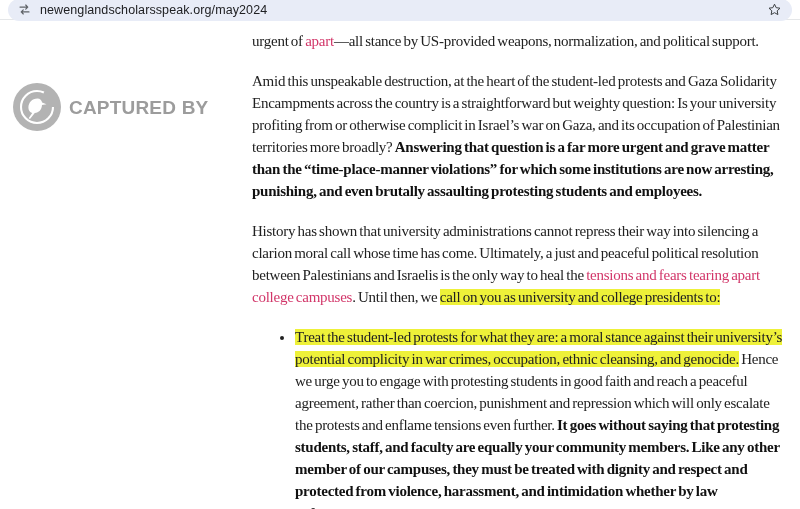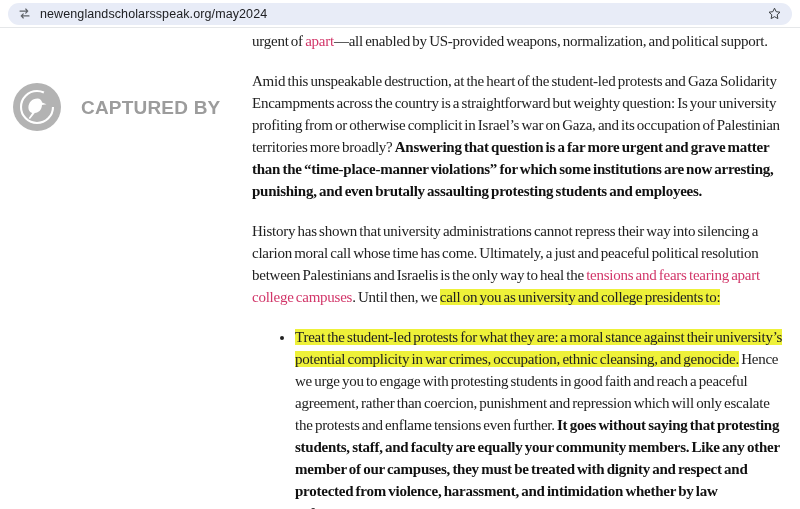--- a/index.html
+++ b/index.html
@@ -1,29 +1,29 @@
 <!DOCTYPE html>
 <html><head>
 <meta charset="utf-8">
 <style>
   html,body{margin:0;padding:0;}
   body{width:800px;height:509px;background:#ffffff;overflow:hidden;position:relative;
        font-family:"Liberation Sans", sans-serif;}
 
   
-  .browser-bar{height:28px;background:#fff;border-bottom:1px solid #e5e7e9;
+  .browser-bar{height:20px;background:#fff;border-bottom:1px solid #e5e7e9;
                display:flex;align-items:center;padding:0 8px;box-sizing:border-box;}
   .url-pill{flex:1;height:22px;background:#e8ecf7;border-radius:11px;
             display:flex;align-items:center;padding:0 10px;box-sizing:border-box;gap:9px;}
   .url-text{font-size:12.5px;color:#202124;letter-spacing:.1px;white-space:nowrap;}
   .pill-spacer{flex:1;}
   .icon{display:inline-flex;align-items:center;justify-content:center;line-height:0;}
 
   
-  .watermark{position:absolute;left:13px;top:83px;display:flex;align-items:center;gap:20px;}
+  .watermark{position:absolute;left:13px;top:83px;display:flex;align-items:center;gap:8px;}
   .wm-text{color:#9c9c9c;font-weight:bold;font-size:19px;line-height:21px;letter-spacing:.2px;
            white-space:nowrap;}
 
   
   .article{position:absolute;left:252px;top:30px;width:544px;
            font-family:"Liberation Serif","DejaVu Serif",serif;
            font-size:15px;line-height:22px;color:#212121;
            letter-spacing:-0.25px;word-spacing:-1.2px;}
   .article p{margin:0 0 18px 0;}
   .points{margin:13px;padding-left:30px;list-style:disc;}
@@ -59,19 +59,19 @@
       <circle cx="24" cy="24" r="16" fill="none" stroke="#ffffff" stroke-width="2.1" stroke-dasharray="82 18.5"></circle>
       <path fill="#ffffff" d="M24.5 15.5c2.6 0 4.3 1.8 4.6 4l4.4 1.8-4.5.6c-.3 4.8-3 7.6-7.2 8.2l-4.8 6-1.4-.8 3.6-5.4c-2.4-.6-3.8-2.6-3.8-5.2 0-5 3.6-9.2 9.1-9.2z"></path>
     </svg>
   </span>
   <span class="wm-text">
     <span>CAPTURED BY</span><br>
   </span>
 </div>
 
 <div class="article">
-  <p><span>urgent of </span><span class="run-link">apart</span><span>—all enabled by US-provided weapons, normalization, and political support.</span></p>
+  <p><span>urgent of </span><span class="run-link">apart</span><span>—all stance by US-provided weapons, normalization, and political support.</span></p>
   <p><span>Amid this unspeakable destruction, at the heart of the student-led protests and Gaza Solidarity Encampments across the country is a straightforward but weighty question: Is your university profiting from or otherwise complicit in Israel’s war on Gaza, and its occupation of Palestinian territories more broadly? </span><span class="run-bold">Answering that question is a far more urgent and grave matter than the “time-place-manner violations” for which some institutions are now arresting, punishing, and even brutally assaulting protesting students and employees.</span></p>
   <p><span>History has shown that university administrations cannot repress their way into silencing a clarion moral call whose time has come. Ultimately, a just and peaceful political resolution between Palestinians and Israelis is the only way to heal the </span><span class="run-link">tensions and fears tearing apart college campuses</span><span>. Until then, we </span><span class="run-highlight">call on you as university and college presidents to:</span></p>
   <ul class="points">
     <li><span class="run-highlight">Treat the student-led protests for what they are: a moral stance against their university’s potential complicity in war crimes, occupation, ethnic cleansing, and genocide.</span><span> Hence we urge you to engage with protesting students in good faith and reach a peaceful agreement, rather than coercion, punishment and repression which will only escalate the protests and enflame tensions even further. </span><span class="run-bold">It goes without saying that protesting students, staff, and faculty are equally your community members. Like any other member of our campuses, they must be treated with dignity and respect and protected from violence, harassment, and intimidation whether by law enforcement or counterprotesters.</span></li>
   </ul>
 </div>
 
 </body></html>

